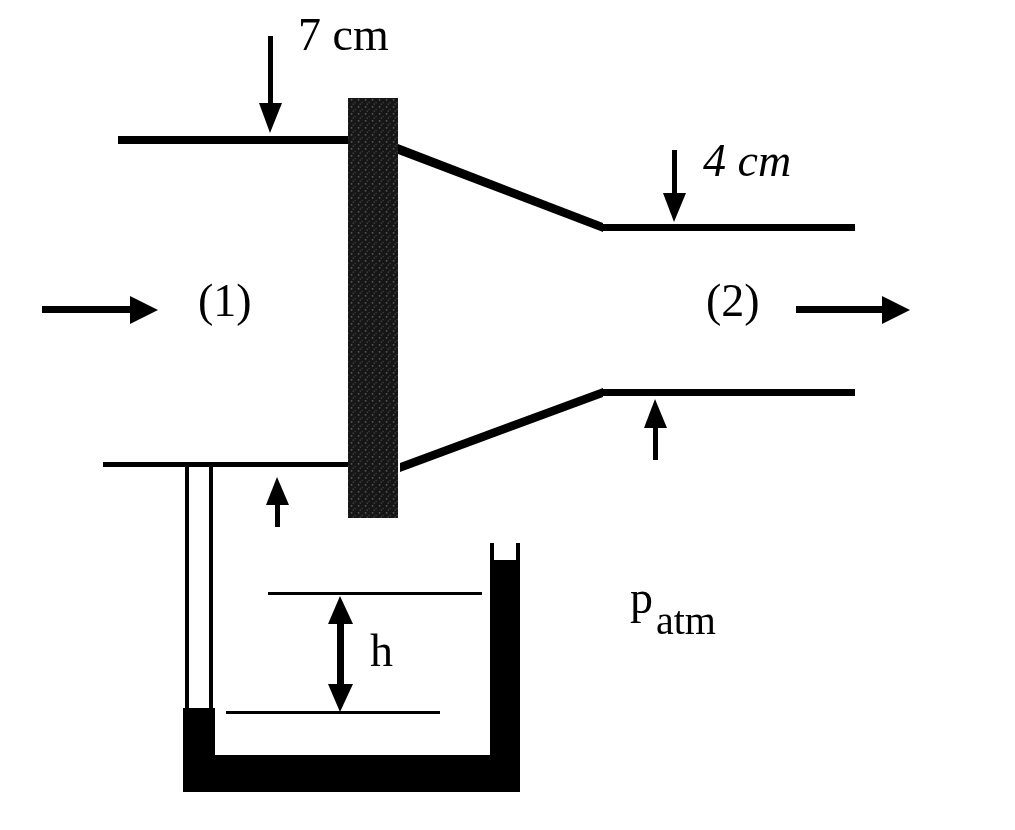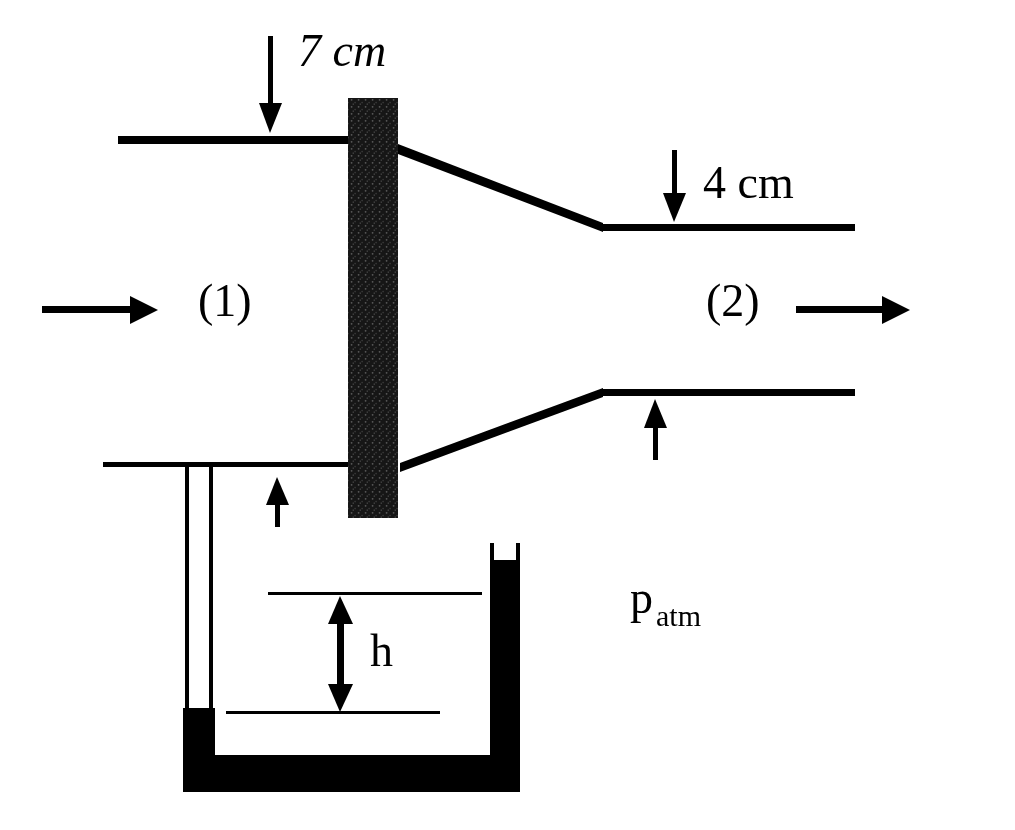--- a/index.html
+++ b/index.html
@@ -35,21 +35,21 @@
     left: 630px;
     top: 575px;
     display: flex;
     align-items: flex-start;
     font-size: 46px;
     line-height: 1;
     white-space: nowrap;
   }
   .pressure-row .p-sym { font-size: 46px; }
   .pressure-row .p-sub {
-    font-size: 30px;
+    font-size: 40px;
     margin-top: 26px;
     margin-left: 3px;
     font-family: Liberation Serif, serif;
   }
   .pressure-row .p-val {
     font-size: 46px;
     margin-left: 2px;
   }
 </style>
 </head>
@@ -113,23 +113,23 @@
     <polygon points="277,477 266,505 289,505" fill="#000"></polygon>
 
     <rect x="653" y="420" width="5" height="40" fill="#000"></rect>
     <polygon points="655,399 644,428 667,428" fill="#000"></polygon>
 
     <rect x="337" y="612" width="7" height="84" fill="#000"></rect>
     <polygon points="340,596 328,624 353,624" fill="#000"></polygon>
     <polygon points="340,712 328,684 353,684" fill="#000"></polygon>
   </svg>
 
-  <div class="lbl lbl-big" style="left:298px; top:28px;font-style:italic;">7 cm</div>
+  <div class="lbl lbl-big" style="left:298px; top:12px;">7 cm</div>
 
-  <div class="lbl lbl-big" style="left:703px; top:160px;">4 cm</div>
+  <div class="lbl lbl-big" style="left:703px; top:138px;font-style:italic;">4 cm</div>
 
   <div class="lbl lbl-section" style="left:198px; top:278px;">(1)</div>
 
   <div class="lbl lbl-section" style="left:706px; top:278px;">(2)</div>
 
   <div class="lbl lbl-big" style="left:370px; top:628px;">h</div>
 
   <div class="pressure-row">
     <span class="p-sym">p</span>
     <span class="p-sub">atm</span>

